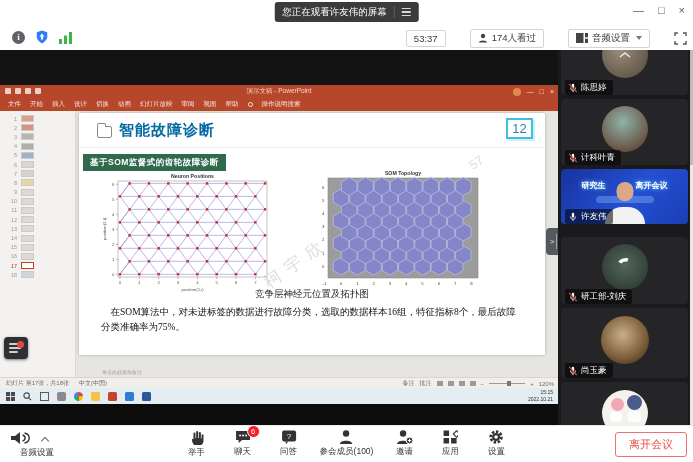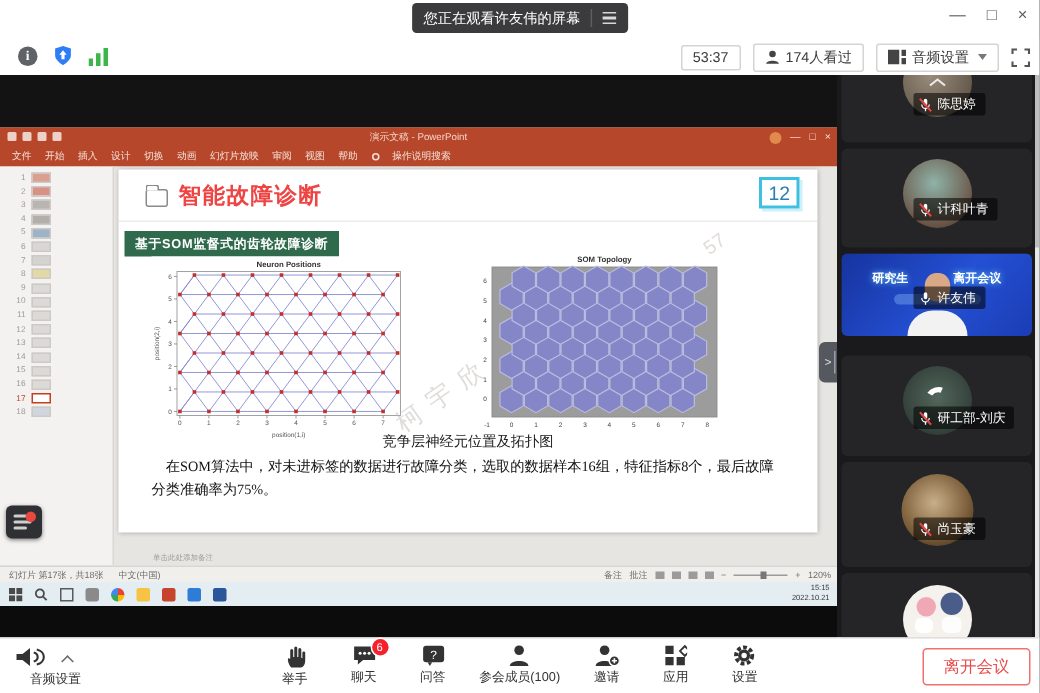--- a/index.html
+++ b/index.html
@@ -18,21 +18,21 @@
   .menu-icon i { display:block; width:9px; height:1.4px; background:#d8d8d8; }
   .win-controls { position:absolute; top:3px; right:8px; display:flex; gap:14px;
     color:#5a5a5a; font-size:11px; z-index:41; }
   .win-controls span { cursor:pointer; line-height:14px; }
 
   
   .meet-toolbar { position:absolute; top:26px; left:0; width:693px; height:24px; background:#fff; }
   .tl-icons { position:absolute; left:12px; top:4px; display:flex; gap:10px; align-items:center; }
   .info-ic { width:13px; height:13px; border-radius:50%; background:#5f6368; color:#fff;
     font-size:9px; font-weight:bold; text-align:center; line-height:13px; font-family:"Liberation Serif",serif; }
-  .tr-cluster { position:absolute; right:6px; top:2px; display:flex; gap:8px; align-items:center; height:20px; }
+  .tr-cluster { position:absolute; right:6px; top:2px; display:flex; gap:24px; align-items:center; height:20px; }
   .tbox { border:1px solid #d4d4d4; border-radius:2px; font-size:9.5px; color:#3c3c3c;
     padding:2px 7px; display:flex; align-items:center; gap:4px; background:#fff; white-space:nowrap; }
   .caret-down { width:0; height:0; border-left:3.5px solid transparent; border-right:3.5px solid transparent;
     border-top:4px solid #777; margin-left:2px; }
 
   
   .main { position:absolute; top:50px; left:0; width:693px; height:375px; display:flex; }
   .share { position:relative; width:558px; height:375px; background:#131313; overflow:hidden; }
 
   
@@ -58,21 +58,21 @@
   .editor { position:relative; flex:1; background:#e7e5e2; }
   .slide { position:absolute; left:3px; top:2px; width:466px; height:242px; background:#fff;
     box-shadow:0 0 3px rgba(0,0,0,.25); overflow:hidden; }
   .notes-ph { position:absolute; left:26px; bottom:2px; font-size:5px; color:#9d9a97; }
 
   
   .s-headic { position:absolute; left:18px; top:13px; width:15px; height:12px;
     border:1.5px solid #8a8a8a; border-radius:2px; background:#fff; }
   .s-headic::before { content:""; position:absolute; left:-1px; top:-4px; width:7px; height:3px;
     border:1.5px solid #8a8a8a; border-bottom:none; border-radius:2px 2px 0 0; background:#fff; }
-  .s-title { position:absolute; left:40px; top:8px; font-size:15px; font-weight:bold; color:#ef4444; letter-spacing:1px; }
+  .s-title { position:absolute; left:40px; top:8px; font-size:15px; font-weight:bold; color:#0369a1; letter-spacing:1px; }
   .s-rule { position:absolute; left:0; top:34px; width:466px; height:1px; background:#ececec; }
   .s-page { position:absolute; right:12px; top:5px; width:27px; height:21px; border:2px solid #3ec1e0;
     background:#fff; box-shadow:2px 2px 0 rgba(62,193,224,.25); color:#2f7fb5; font-size:13px;
     display:flex; align-items:center; justify-content:center; }
   .s-section { position:absolute; left:4px; top:41px; background:#2f6a4c; color:#fff;
     font-size:8.5px; font-weight:bold; padding:2.5px 7px; letter-spacing:0.5px; }
   .plot { position:absolute; background:#fff; }
   .s-caption { position:absolute; left:0; top:175px; width:466px; text-align:center;
     font-size:9.5px; color:#222; font-family:"Liberation Serif", serif; }
   .s-body { position:absolute; left:22px; top:192px; width:424px; font-size:9.5px; line-height:1.55;
@@ -104,22 +104,22 @@
     background:#e8483f; }
   .collapse { position:absolute; right:0; top:178px; width:12px; height:27px; background:#55585e;
     border-radius:4px 0 0 4px; z-index:30; display:flex; align-items:center; justify-content:center;
     color:#e0e0e0; font-size:8px; }
   .collapse::after { content:""; position:absolute; right:1.5px; top:6px; bottom:6px; width:1px; background:#9aa0a8; }
 
   
   .sidebar { position:relative; width:135px; height:375px; background:#1a1a1c; }
   .tile { position:absolute; left:3px; width:127px; background:#252528; border-radius:4px; overflow:hidden; }
   .avatar { position:absolute; left:50%; transform:translateX(-50%); border-radius:50%; }
-  .badge { position:absolute; left:4px; bottom:18px; background:rgba(0,0,0,.55); border-radius:2px;
-    display:flex; align-items:center; gap:3px; padding:1.5px 6px 1.5px 3px;margin-left:44px; }
+  .badge { position:absolute; left:4px; bottom:0; background:rgba(0,0,0,.55); border-radius:2px;
+    display:flex; align-items:center; gap:3px; padding:1.5px 6px 1.5px 3px; }
   .badge .nm { color:#fff; font-size:8.5px; white-space:nowrap; }
   .video-xu { position:absolute; inset:0; background:linear-gradient(130deg,#17339f 0%,#2450d4 55%,#1b3db4 100%); }
   .banner { position:absolute; top:11px; left:0; width:100%; display:flex; justify-content:center; gap:30px; }
   .banner span { color:#fff; font-size:8px; font-weight:bold; text-shadow:0 0 4px #6fd0ff; }
   .sub-banner { position:absolute; top:27px; left:50%; transform:translateX(-50%); width:58px; height:7px;
     background:rgba(150,200,255,.35); border-radius:4px; }
   .head { position:absolute; top:13px; left:50%; transform:translateX(-50%); width:17px; height:19px;
     background:#d9a886; border-radius:45%; }
   .shirt { position:absolute; bottom:0; left:50%; transform:translateX(-50%); width:40px; height:17px;
     background:#f2f2f2; border-radius:18px 18px 0 0; }

